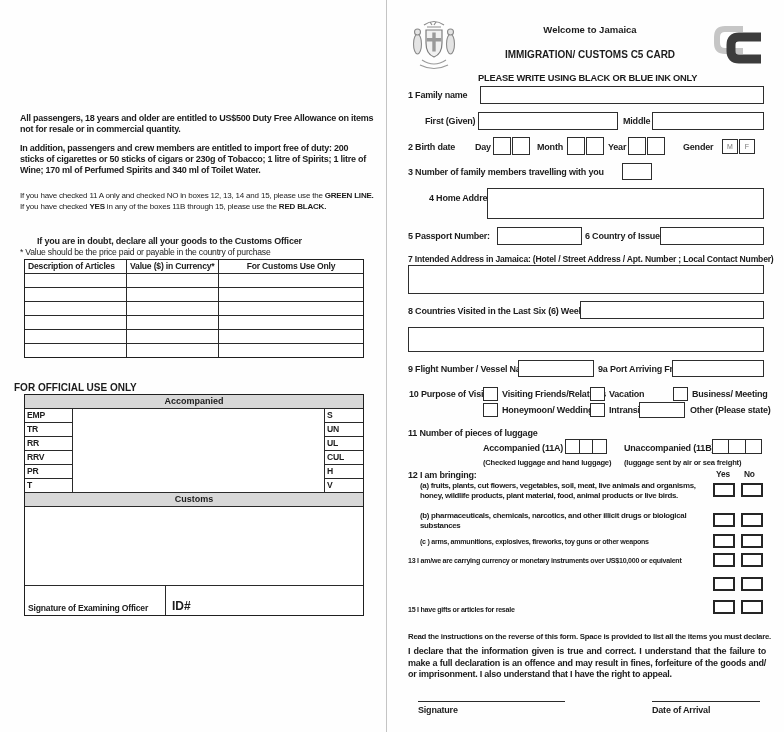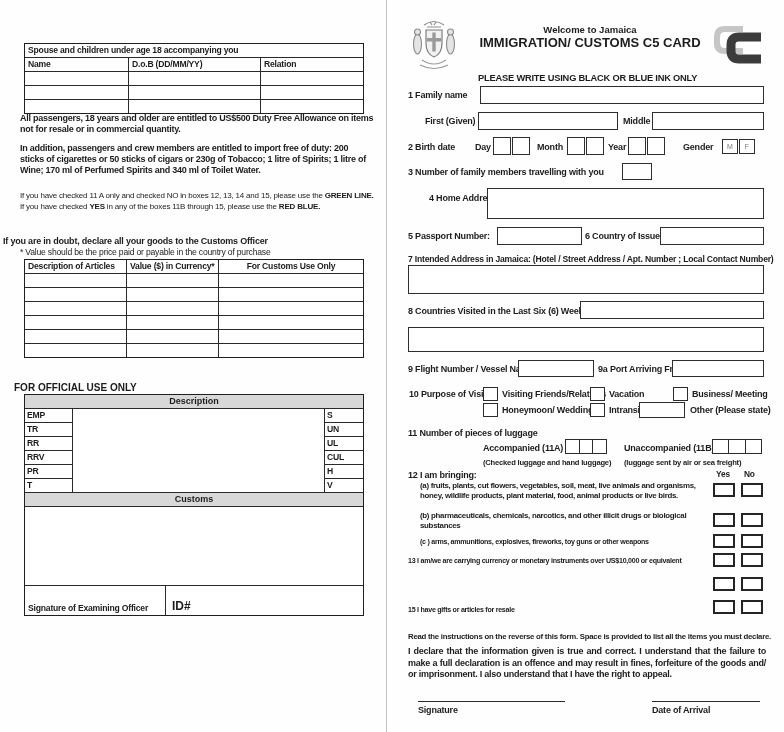--- a/index.html
+++ b/index.html
@@ -31,48 +31,31 @@
   .cellbox span{flex:1;border-right:1.2px solid #2c2c2c}
   .cellbox span:last-child{border-right:none}
 </style>
 </head>
 <body>
 
 <div class="divider"></div>
 
 <div class="abs" style="left:0;top:0;width:384px;height:732px">
 
-  <div class="tableouter" style="left:24px;top:43px;width:338px">
-    <div class="tcell" style="border-top:none;height:11px">Spouse and children under age 18 accompanying you</div>
-    <div class="tgrid" style="grid-template-columns:103px 132px 103px">
-      <div class="tcell" style="height:11px">Name</div>
-      <div class="tcell c2" style="height:11px">D.o.B (DD/MM/YY)</div>
-      <div class="tcell c3" style="height:11px">Relation</div>
-      <div class="tcell" style="height:11px"></div>
-      <div class="tcell c2"></div>
-      <div class="tcell c3"></div>
-      <div class="tcell" style="height:11px"></div>
-      <div class="tcell c2"></div>
-      <div class="tcell c3"></div>
-      <div class="tcell" style="height:11px"></div>
-      <div class="tcell c2"></div>
-      <div class="tcell c3"></div>
-    </div>
-  </div>
 
   <div class="txt" style="left:20px;top:113px;width:354px">All passengers, 18 years and older are entitled to US$500 Duty Free Allowance on items not for resale or in commercial quantity.</div>
 
   <div class="txt" style="left:20px;top:143px;width:354px">In addition, passengers and crew members are entitled to import free of duty: 200 sticks of cigarettes or 50 sticks of cigars or 230g of Tobacco; 1 litre of Spirits; 1 litre of Wine; 170 ml of Perfumed Spirits and 340 ml of Toilet Water.</div>
 
   <div class="abs" style="left:20px;top:191px;width:356px;font-size:8px;letter-spacing:-0.2px;line-height:1.35">
     <div class="nw"><span>If you have checked 11 A only and checked NO in boxes 12, 13, 14 and 15, please use the </span><span class="b">GREEN LINE.</span></div>
-    <div class="nw"><span>If you have checked </span><span class="b">YES</span><span> in any of the boxes 11B through 15, please use the </span><span class="b">RED BLUE.</span></div>
-  </div>
-
-  <div class="lbl" style="left:3px;top:236px">If you are in doubt, declare all your goods to the Customs Officer</div>
+    <div class="nw"><span>If you have checked </span><span class="b">YES</span><span> in any of the boxes 11B through 15, please use the </span><span class="b">RED BLACK.</span></div>
+  </div>
+
+  <div class="lbl" style="left:37px;top:236px">If you are in doubt, declare all your goods to the Customs Officer</div>
   <div class="abs nw" style="left:20px;top:247px;font-size:8.6px;letter-spacing:-0.2px">* Value should be the price paid or payable in the country of purchase</div>
 
   <div class="tableouter" style="left:24px;top:259px;width:338px">
     <div class="tgrid" style="grid-template-columns:101px 92px 145px">
       <div class="tcell" style="border-top:none;height:11px">Description of Articles</div>
       <div class="tcell c2" style="border-top:none">Value ($) in Currency*</div>
       <div class="tcell c3 center" style="border-top:none">For Customs Use Only</div>
       <div class="tcell" style="height:11px"></div>
         <div class="tcell c2"></div>
         <div class="tcell c3"></div>
@@ -90,21 +73,21 @@
         <div class="tcell c3"></div>
       <div class="tcell" style="height:11px"></div>
         <div class="tcell c2"></div>
         <div class="tcell c3"></div>
     </div>
   </div>
 
   <div class="abs b" style="left:14px;top:382px;width:338px;font-size:10px">FOR OFFICIAL USE ONLY</div>
 
   <div class="tableouter" style="left:24px;top:394px;width:338px">
-    <div class="shadedhdr">Description</div>
+    <div class="shadedhdr">Accompanied</div>
     <div class="tgrid" style="grid-template-columns:47px 1fr 38px">
       <div class="codecell" style="grid-column:1;grid-row:1;border-top:none">EMP</div>
       <div class="codecell" style="grid-column:1;grid-row:2">TR</div>
       <div class="codecell" style="grid-column:1;grid-row:3">RR</div>
       <div class="codecell" style="grid-column:1;grid-row:4">RRV</div>
       <div class="codecell" style="grid-column:1;grid-row:5">PR</div>
       <div class="codecell" style="grid-column:1;grid-row:6">T</div>
       <div style="grid-column:2;grid-row:1/7;border-left:1.2px solid #2a2a2a;border-right:1.2px solid #2a2a2a"></div>
       <div class="codecell" style="grid-column:3;grid-row:1;border-top:none">S</div>
       <div class="codecell" style="grid-column:3;grid-row:2">UN</div>
@@ -139,21 +122,21 @@
 
   <div class="abs" style="left:313px;top:24px">
     <svg width="56" height="44" viewBox="0 0 56 44">
       <path d="M30 5 H 12 Q 4 5 4 13 V 19 Q 4 27 12 27 H 30" fill="none" stroke="#c6c6c6" stroke-width="6"></path>
       <path d="M48 13 H 26 Q 18 13 18 21 V 27 Q 18 35 26 35 H 48" fill="none" stroke="#3c3c3c" stroke-width="9"></path>
     </svg>
   </div>
 
   <div class="abs" style="left:60px;top:24px;width:260px;text-align:center">
     <div class="b" style="font-size:9.5px">Welcome to Jamaica</div>
-    <div class="b" style="font-size:13px;margin-top:0">IMMIGRATION/ CUSTOMS C5 CARD</div>
+    <div class="b" style="font-size:10px;margin-top:14px">IMMIGRATION/ CUSTOMS C5 CARD</div>
   </div>
 
   <div class="lbl" style="left:78px;top:73px;font-size:9.3px">PLEASE WRITE USING BLACK OR BLUE INK ONLY</div>
 
   <div class="lbl" style="left:8px;top:90px">1  Family name</div>
   <div class="ibox" style="left:80px;top:86px;width:282px;height:16px"></div>
 
   <div class="lbl" style="left:25px;top:116px">First (Given)</div>
   <div class="ibox" style="left:78px;top:112px;width:138px;height:16px"></div>
   <div class="lbl" style="left:223px;top:116px">Middle</div>

